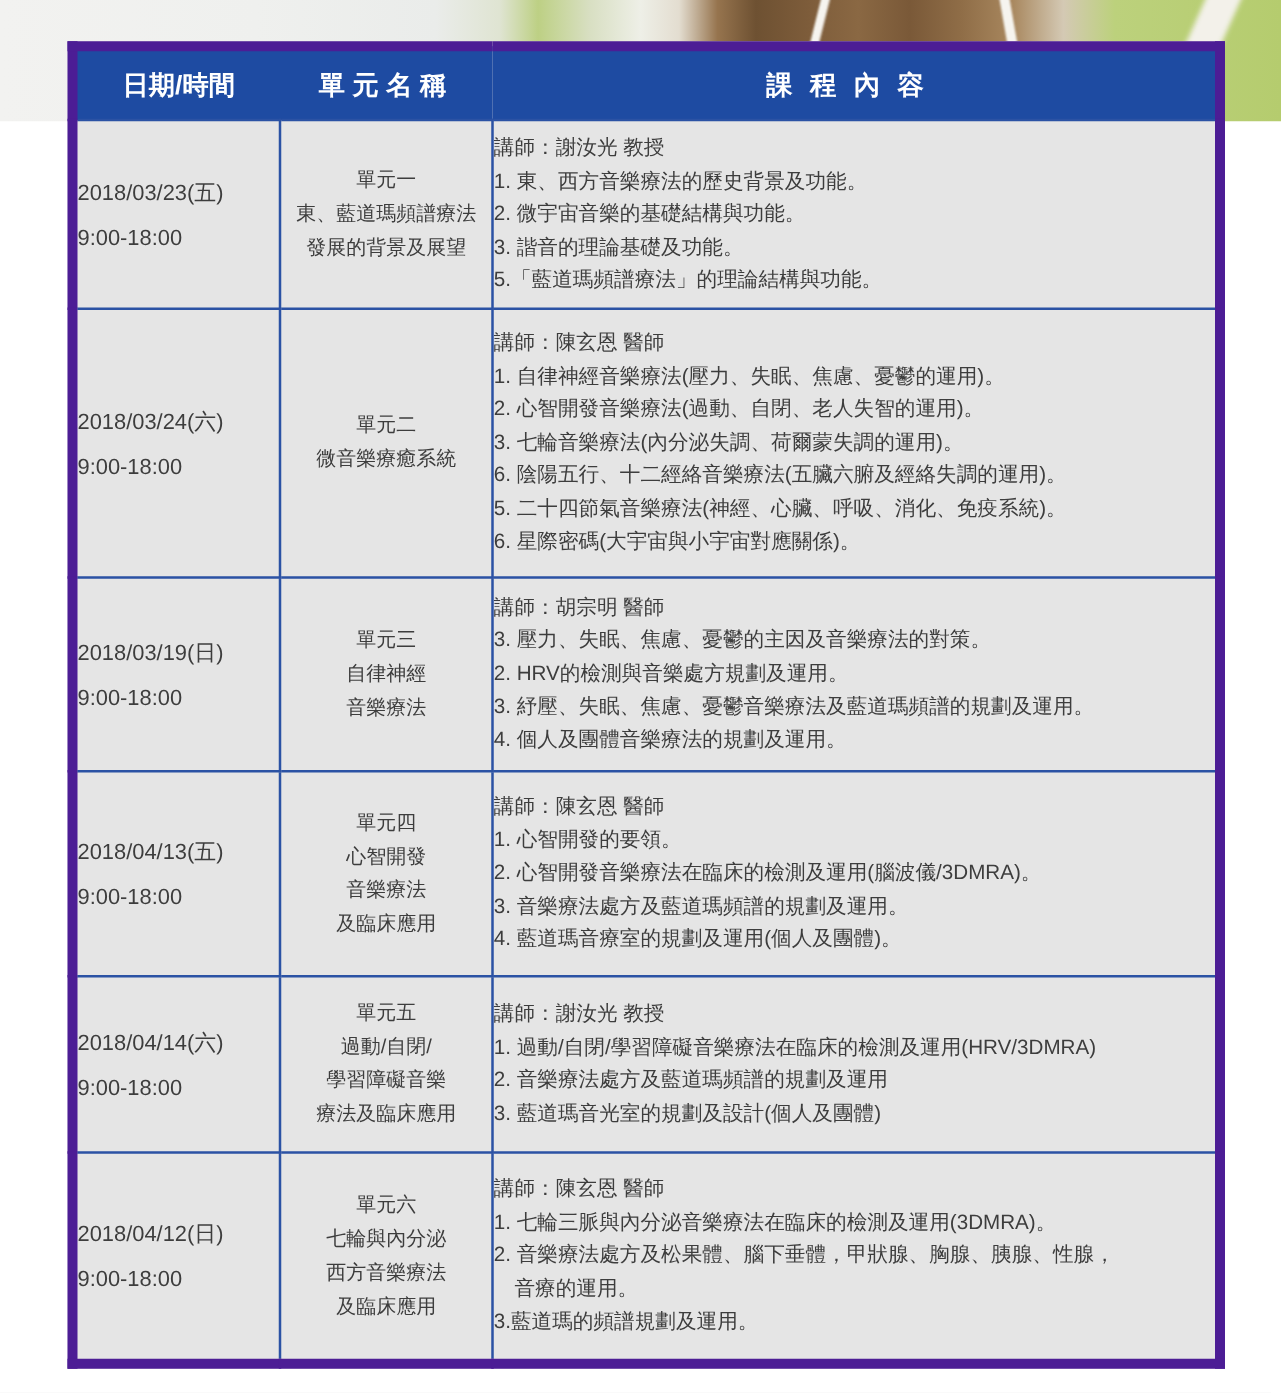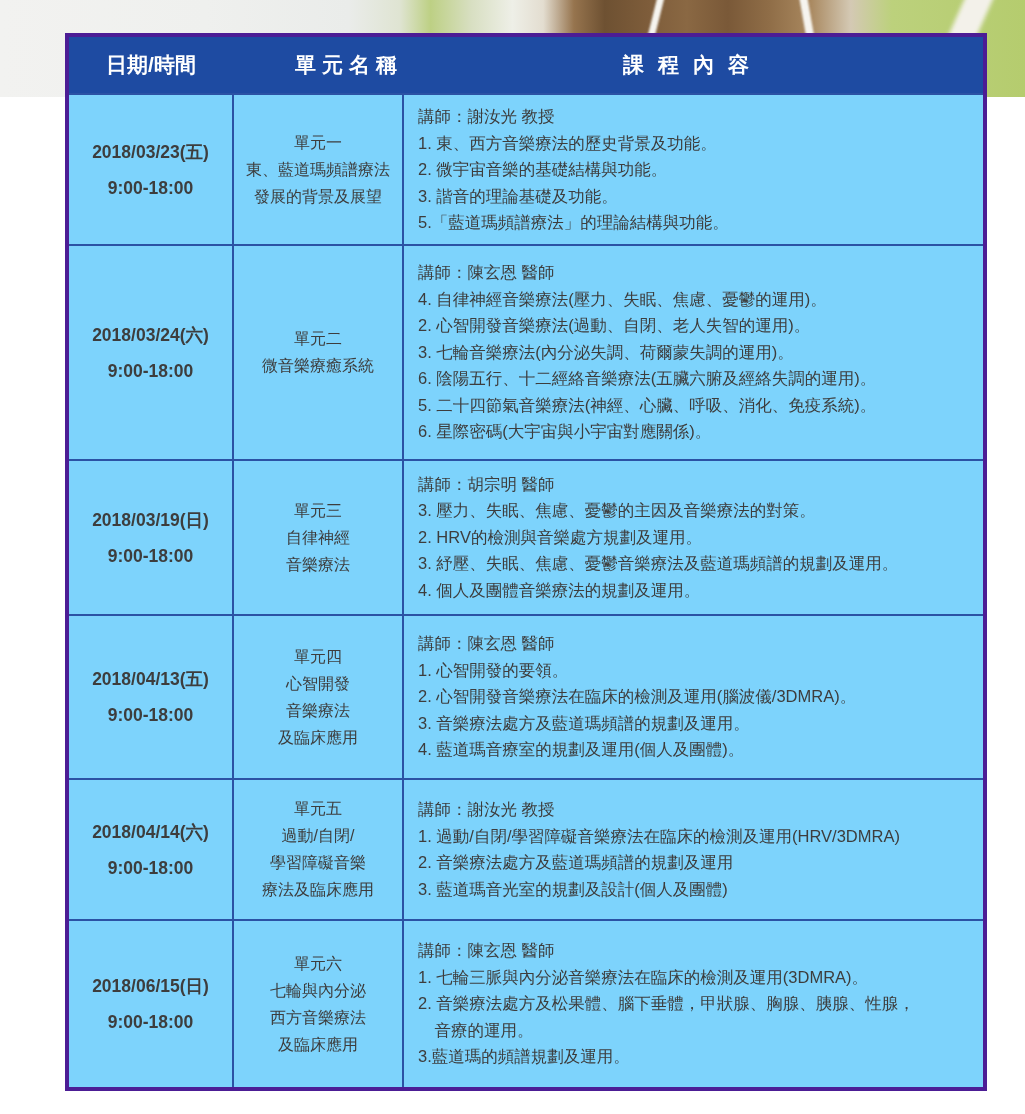--- a/index.html
+++ b/index.html
@@ -18,40 +18,40 @@
   }
   .cord { position:absolute; background:#f6f4ef; filter:blur(1px); border-radius:4px; }
   .cord1 { left:648px; top:-10px; width:7px; height:90px; transform:rotate(14deg); }
   .cord2 { left:806px; top:-12px; width:8px; height:95px; transform:rotate(-10deg); }
   .band  { left:952px; top:-30px; width:26px; height:120px; transform:rotate(24deg);
            position:absolute; background:#f3f1ea; filter:blur(2px); border-radius:12px; }
 
   
   .table-wrap { position:absolute; left:54px; top:33px; width:918px; }
   table.course { width:100%; border-collapse:collapse; table-layout:fixed;
-                 border:4px solid #4c1d95; background:#7dd3fc;margin-left:11px; }
+                 border:8px solid #4c1d95; background:#e5e5e5; }
   col.c1 { width:166px; } col.c2 { width:170px; } col.c3 { width:582px; }
 
   thead th { background:#1e4ba2; color:#ffffff; height:59px; font-weight:bold;
              font-size:21px; text-align:center; vertical-align:middle; border:0; }
-  thead th.h-unit    { letter-spacing:6px;text-align:right; }
+  thead th.h-unit    { letter-spacing:6px; }
   thead th.h-content { letter-spacing:14px; }
 
   tbody td { border:2px solid #2b52a4; vertical-align:middle; color:#3d3d3d; }
   tbody tr:nth-child(1) { height:143px; }
   tbody tr:nth-child(2) { height:215px; }
   tbody tr:nth-child(3) { height:155px; }
   tbody tr:nth-child(4) { height:164px; }
   tbody tr:nth-child(5) { height:141px; }
   tbody tr:nth-child(6) { height:169px; }
 
-  td.date-cell { text-align:center; font-size:17.5px;font-weight:bold; }
+  td.date-cell { font-size:17.5px; }
   td.date-cell .date { margin-bottom:14px; }
   td.unit-cell { text-align:center; font-size:16px; line-height:27px; padding:2px 2px; }
-  td.content-cell { font-size:16.5px; line-height:26.5px; padding:8px 6px 8px 14px;
+  td.content-cell { font-size:16.5px; line-height:26.5px; padding:8px 6px 8px 0;
                     text-align:left; }
   .content-line { white-space:pre-wrap; }
 </style>
 </head>
 <body>
 
 <div class="page">
 
   <div class="banner">
     <div class="cord cord1"></div>
@@ -96,21 +96,21 @@
             <td class="date-cell">
               <div class="date">2018/03/24(六)</div>
               <div class="time">9:00-18:00</div>
             </td>
             <td class="unit-cell">
               <div class="unit-line">單元二</div>
               <div class="unit-line">微音樂療癒系統</div>
             </td>
             <td class="content-cell">
               <div class="content-line">講師：陳玄恩 醫師</div>
-              <div class="content-line">4. 自律神經音樂療法(壓力、失眠、焦慮、憂鬱的運用)。</div>
+              <div class="content-line">1. 自律神經音樂療法(壓力、失眠、焦慮、憂鬱的運用)。</div>
               <div class="content-line">2. 心智開發音樂療法(過動、自閉、老人失智的運用)。</div>
               <div class="content-line">3. 七輪音樂療法(內分泌失調、荷爾蒙失調的運用)。</div>
               <div class="content-line">6. 陰陽五行、十二經絡音樂療法(五臟六腑及經絡失調的運用)。</div>
               <div class="content-line">5. 二十四節氣音樂療法(神經、心臟、呼吸、消化、免疫系統)。</div>
               <div class="content-line">6. 星際密碼(大宇宙與小宇宙對應關係)。</div>
             </td>
           </tr>
           <tr>
             <td class="date-cell">
               <div class="date">2018/03/19(日)</div>
@@ -161,21 +161,21 @@
             </td>
             <td class="content-cell">
               <div class="content-line">講師：謝汝光 教授</div>
               <div class="content-line">1. 過動/自閉/學習障礙音樂療法在臨床的檢測及運用(HRV/3DMRA)</div>
               <div class="content-line">2. 音樂療法處方及藍道瑪頻譜的規劃及運用</div>
               <div class="content-line">3. 藍道瑪音光室的規劃及設計(個人及團體)</div>
             </td>
           </tr>
           <tr>
             <td class="date-cell">
-              <div class="date">2018/06/15(日)</div>
+              <div class="date">2018/04/12(日)</div>
               <div class="time">9:00-18:00</div>
             </td>
             <td class="unit-cell">
               <div class="unit-line">單元六</div>
               <div class="unit-line">七輪與內分泌</div>
               <div class="unit-line">西方音樂療法</div>
               <div class="unit-line">及臨床應用</div>
             </td>
             <td class="content-cell">
               <div class="content-line">講師：陳玄恩 醫師</div>

